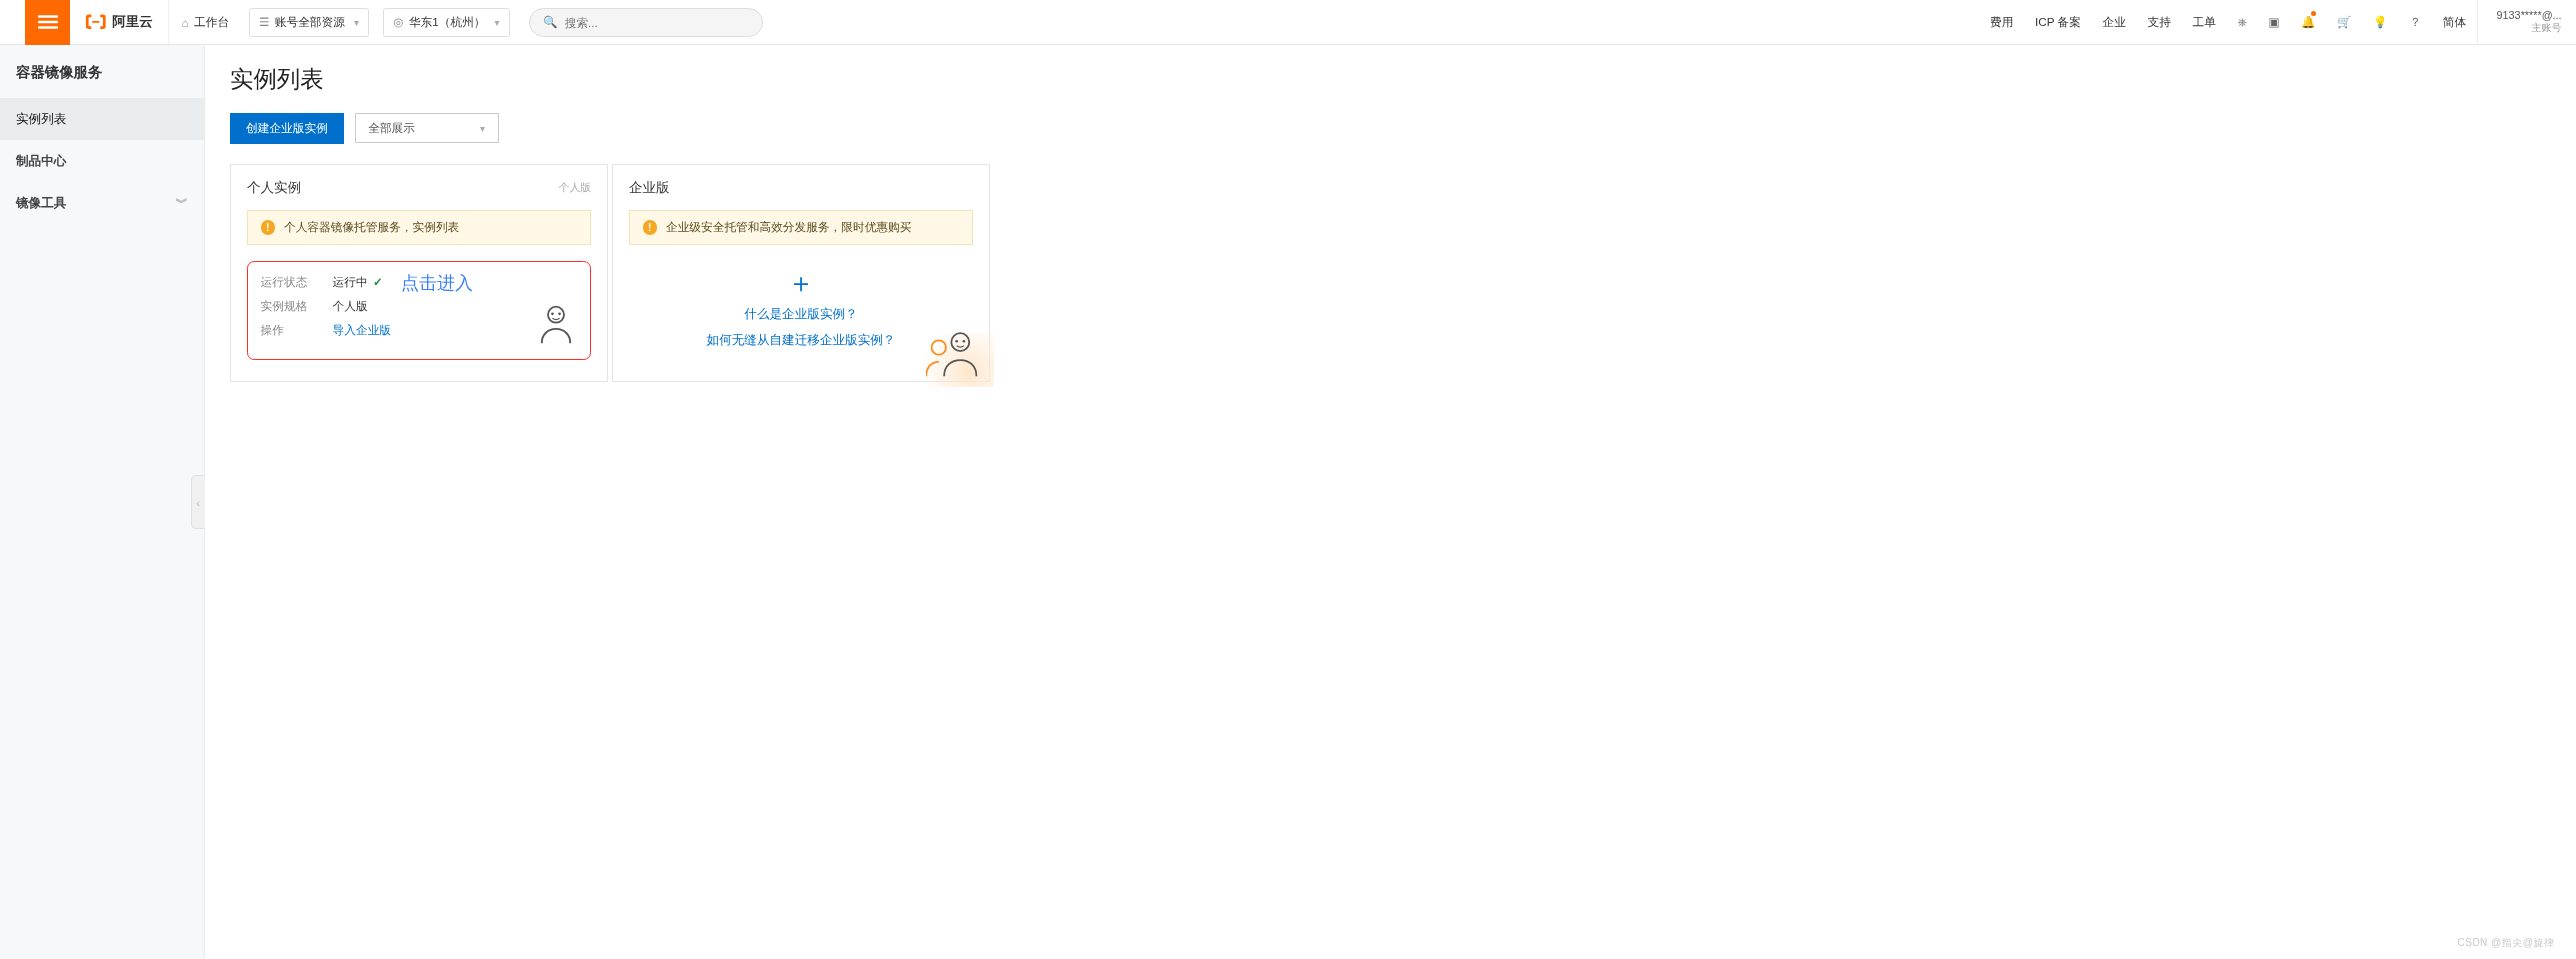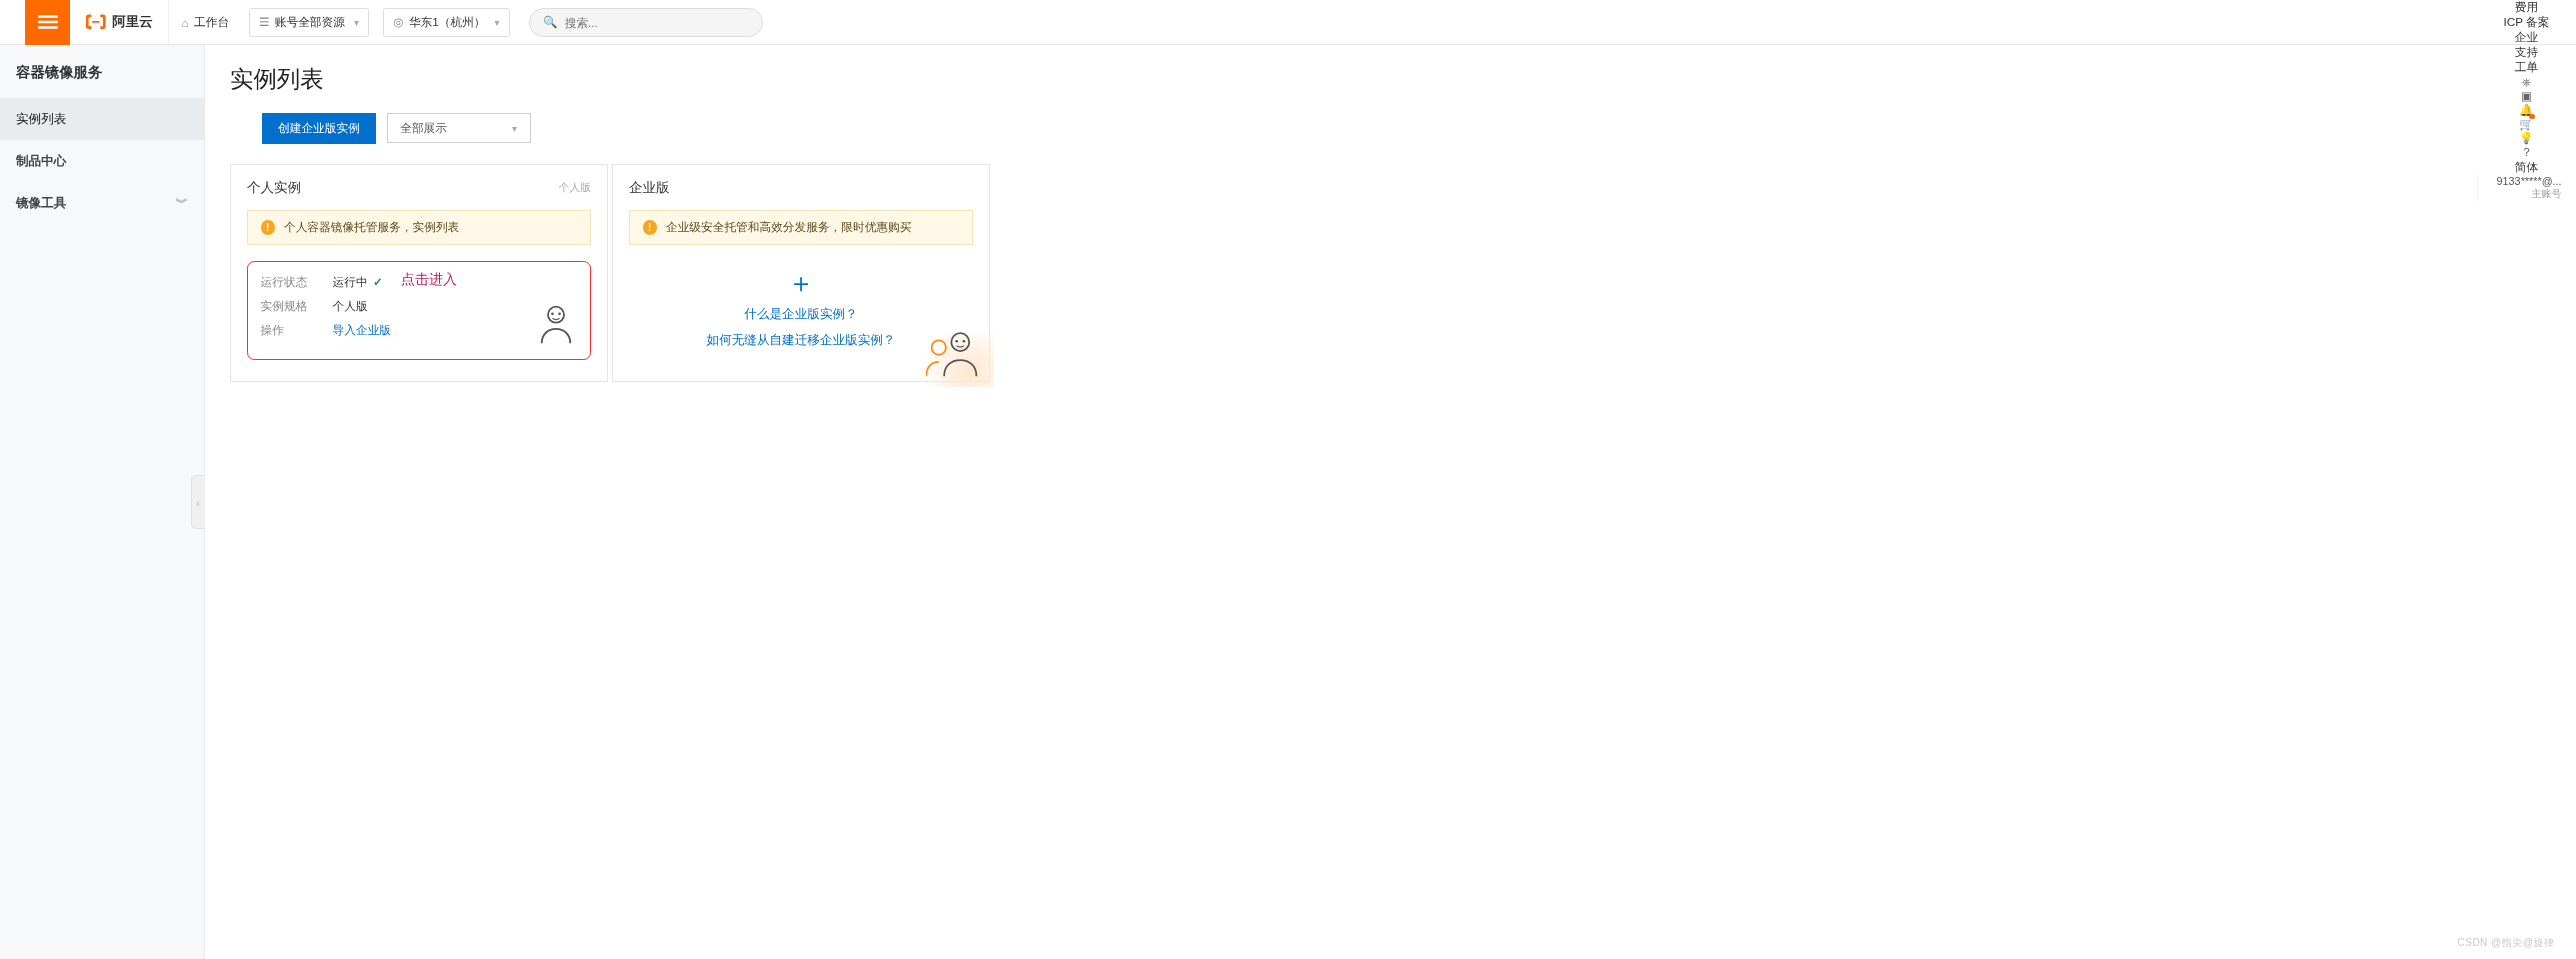--- a/index.html
+++ b/index.html
@@ -11,60 +11,60 @@
 .hamburger svg { width: 20px; height: 20px; fill: #fff; }
 .logo-box { width: 99px; display: flex; align-items: center; justify-content: center; border-right: 0.9px solid #eee; height: 100%; }
 .logo-box svg.bracket { width: 21.6px; height: 21.6px; }
 .logo-text { font-size: 13.5px; font-weight: 600; color: #333; margin-left: 5.4px; }
 .hdr-item { display: flex; align-items: center; height: 100%; padding: 0 12.6px; cursor: pointer; color: #333; font-size: 11.7px; }
 .hdr-item .icon { margin-right: 5.4px; color: #888; }
 .hdr-item.boxed { border: 0.9px solid #ddd; border-radius: 2.7px; height: 29px; margin: 0 7.2px; padding: 0 9px; }
 .chev { margin-left: 9px; color: #aaa; font-size: 10px; }
 .search-box { flex: 0 0 234px; height: 29px; border: 0.9px solid #ddd; border-radius: 14.4px; background: #f5f5f5; display: flex; align-items: center; padding: 0 12.6px; margin: 0 12.6px; color: #999; }
 .search-box input { border: none; outline: none; background: transparent; flex: 1; font-size: 11.7px; margin-left: 7.2px; color: #333; }
-.hdr-right { margin-left: auto; display: flex; align-items: center; height: 100%; flex-direction: column; }
+.hdr-right { margin-left: auto; display: flex; align-items: center; height: 100%; }
 .hdr-right .hdr-item { padding: 0 10.8px; font-size: 11.7px; }
 .hdr-right .icon-only { padding: 0 10.8px; color: #666; position: relative; }
 .notif-dot { position: absolute; top: 10.8px; right: 10px; width: 5.4px; height: 5.4px; background: #ff6a00; border-radius: 50%; }
 .account { padding: 0 14.4px; border-left: 0.9px solid #eee; height: 100%; display: flex; flex-direction: column; justify-content: center; align-items: flex-end; font-size: 10.8px; color: #555; min-width: 99px; }
 .account .sub { color: #999; font-size: 10px; }
 
 
 .shell { display: flex; height: calc(100vh - 45px); justify-content: center; }
 .sidebar { width: 205px; background: #f7f8fa; border-right: 0.9px solid #eaeaea; display: flex; flex-direction: column; position: relative; }
 .sb-title { font-size: 14.4px; font-weight: 600; padding: 18px 16px 16px; color: #333; }
 .sb-item { padding: 12.6px 16px; font-size: 12.6px; color: #444; cursor: pointer; display: flex; align-items: center; justify-content: space-between; font-weight: bold; }
 .sb-item.active { background: #e9ecef; color: #111; font-weight: 500; }
 .collapse-tab { position: absolute; right: -0.9px; top: 50%; transform: translateY(-50%); width: 14.4px; height: 54px; background: #f0f0f0; border: 0.9px solid #e0e0e0; border-right: none; border-radius: 5.4px 0 0 5.4px; display: flex; align-items: center; justify-content: center; color: #bbb; cursor: pointer; }
 
 .main { flex: 1; padding: 18px 25px; overflow: auto; }
 .crumbs { font-size: 11.7px; color: #999; margin-bottom: 12.6px; }
 .crumbs a { color: #666; text-decoration: none; }
 .page-title { font-size: 23.4px; font-weight: 500; color: #222; margin-bottom: 18px; }
 
 .toolbar { display: flex; gap: 10.8px; margin-bottom: 20px; }
-.btn-primary { background: #0070cc; color: #fff; border: none; padding: 8px 16px; font-size: 11.7px; cursor: pointer; margin-left: 32px; }
+.btn-primary { background: #0070cc; color: #fff; border: none; padding: 8px 16px; font-size: 11.7px; cursor: pointer; }
 .select { border: 0.9px solid #ccc; padding: 0 12.6px; height: 30px; display: flex; align-items: center; min-width: 144px; justify-content: space-between; cursor: pointer; color: #555; font-size: 11.7px; background: #fff; }
 
 .cards { display: flex; gap: 4px; }
 .card { flex: 0 0 378px; border: 0.9px solid #e5e5e5; background: #fff; padding: 14.4px 16px 18px; position: relative; }
 .card-hd { display: flex; justify-content: space-between; align-items: center; margin-bottom: 12.6px; }
 .card-hd .title { font-size: 13.5px; font-weight: 500; color: #333; }
 .card-hd .tag { font-size: 10.8px; color: #aaa; }
 .banner { background: #fff8e6; border: 0.9px solid #f2e4b8; padding: 9px 12.6px; display: flex; align-items: center; gap: 9px; font-size: 11.7px; color: #5a4b1f; margin-bottom: 16px; }
 .banner .warn-icon { width: 14.4px; height: 14.4px; background: #f5a623; border-radius: 50%; color: #fff; display: flex; align-items: center; justify-content: center; font-size: 10px; font-weight: bold; }
 
 .detail-box { border: 1.8px solid #ff2a2a; border-radius: 7.2px; padding: 12.6px 12.6px; position: relative; }
 .row { display: flex; align-items: center; font-size: 11.7px; margin-bottom: 9px; }
 .row:last-child { margin-bottom: 0; }
 .row .label { width: 72px; color: #888; }
 .row .value { color: #333; }
 .check { color: #1e8e3e; margin-left: 5.4px; font-weight: bold; }
 .link { color: #0070cc; cursor: pointer; }
-.annotation { position: absolute; left: 153px; top: 9px; color: #be185d; font-size: 14px; font-weight: 400; font-family: "KaiTi","STKaiti",serif; }
+.annotation { position: absolute; left: 153px; top: 9px; color: #3b82f6; font-size: 18px; font-weight: 400; font-family: "KaiTi","STKaiti",serif; }
 
 .person-icon { position: absolute; right: 16px; bottom: 12.6px; }
 .person-icon svg { width: 36px; height: 41px; }
 .card .person-corner { position: absolute; right: 7.2px; bottom: 1.8px; }
 .card .person-corner svg { width: 56px; height: 52px; }
 .card .fade-circle { position: absolute; right: -5.4px; bottom: -5.4px; width: 81px; height: 54px; background: radial-gradient(circle at 70% 70%, #ffe6cc 0%, rgba(255,230,204,0) 70%); pointer-events: none; }
 
 .ent-body { text-align: center; padding: 9px 0 5.4px; position: relative; }
 .plus { font-size: 27px; color: #0070cc; font-weight: 300; line-height: 1; margin-bottom: 9px; cursor: pointer; }
 .qlink { color: #0070cc; font-size: 12.6px; margin: 9px 0; cursor: pointer; }

